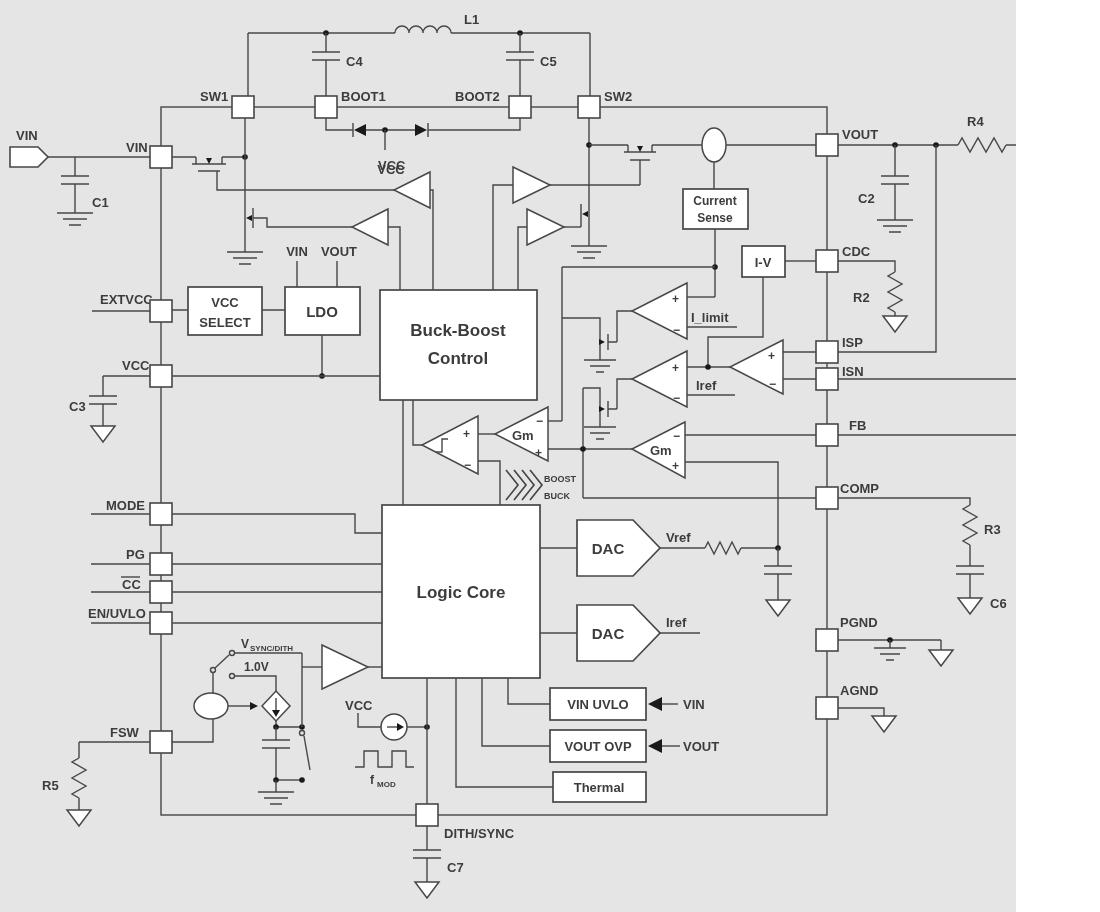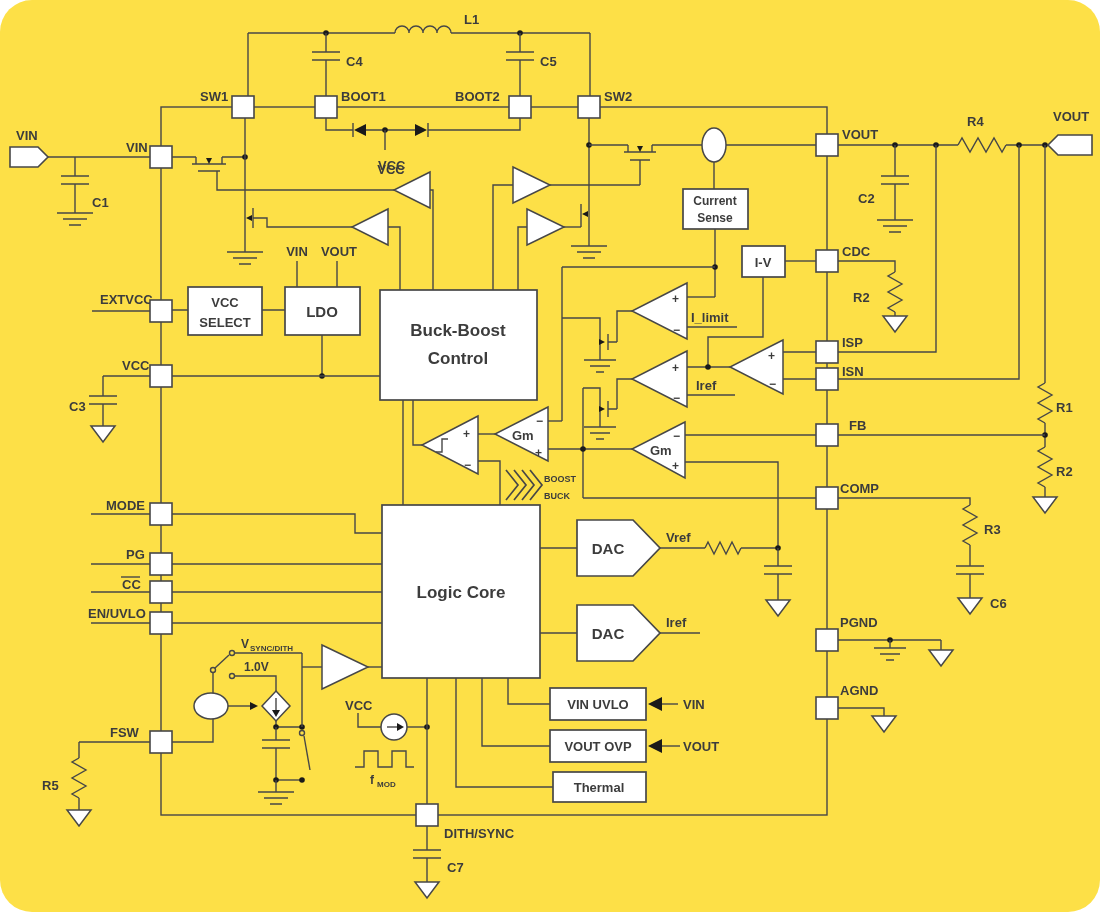--- a/index.html
+++ b/index.html
@@ -1,17 +1,17 @@
 <!DOCTYPE html>
 <html><head>
 <meta charset="utf-8">
 <style>
   html,body{margin:0;padding:0;background:#fff;}
-  .canvas{position:relative;width:1100px;height:912px;background:#fde047;overflow:hidden;
-          font-family:"Liberation Sans", sans-serif;border-radius:32px;}
+  .canvas{position:relative;width:1016px;height:912px;background:#e5e5e5;overflow:hidden;
+          font-family:"Liberation Sans", sans-serif;}
   svg{position:absolute;left:0;top:0;}
   svg text{fill:#3c3c3c;font-family:"Liberation Sans", sans-serif;font-weight:600;}
   .w{stroke:#474747;stroke-width:1.4;fill:none;}
   .w2{stroke:#474747;stroke-width:1.7;fill:none;}
   .box{stroke:#474747;stroke-width:1.7;fill:#ffffff;}
   .pin{stroke:#474747;stroke-width:1.6;fill:#ffffff;}
   .tri{stroke:#474747;stroke-width:1.5;fill:#ffffff;}
   .dot{fill:#1a1a1a;}
   .blk{fill:#1a1a1a;stroke:none;}
   .t13{font-size:13px;}

